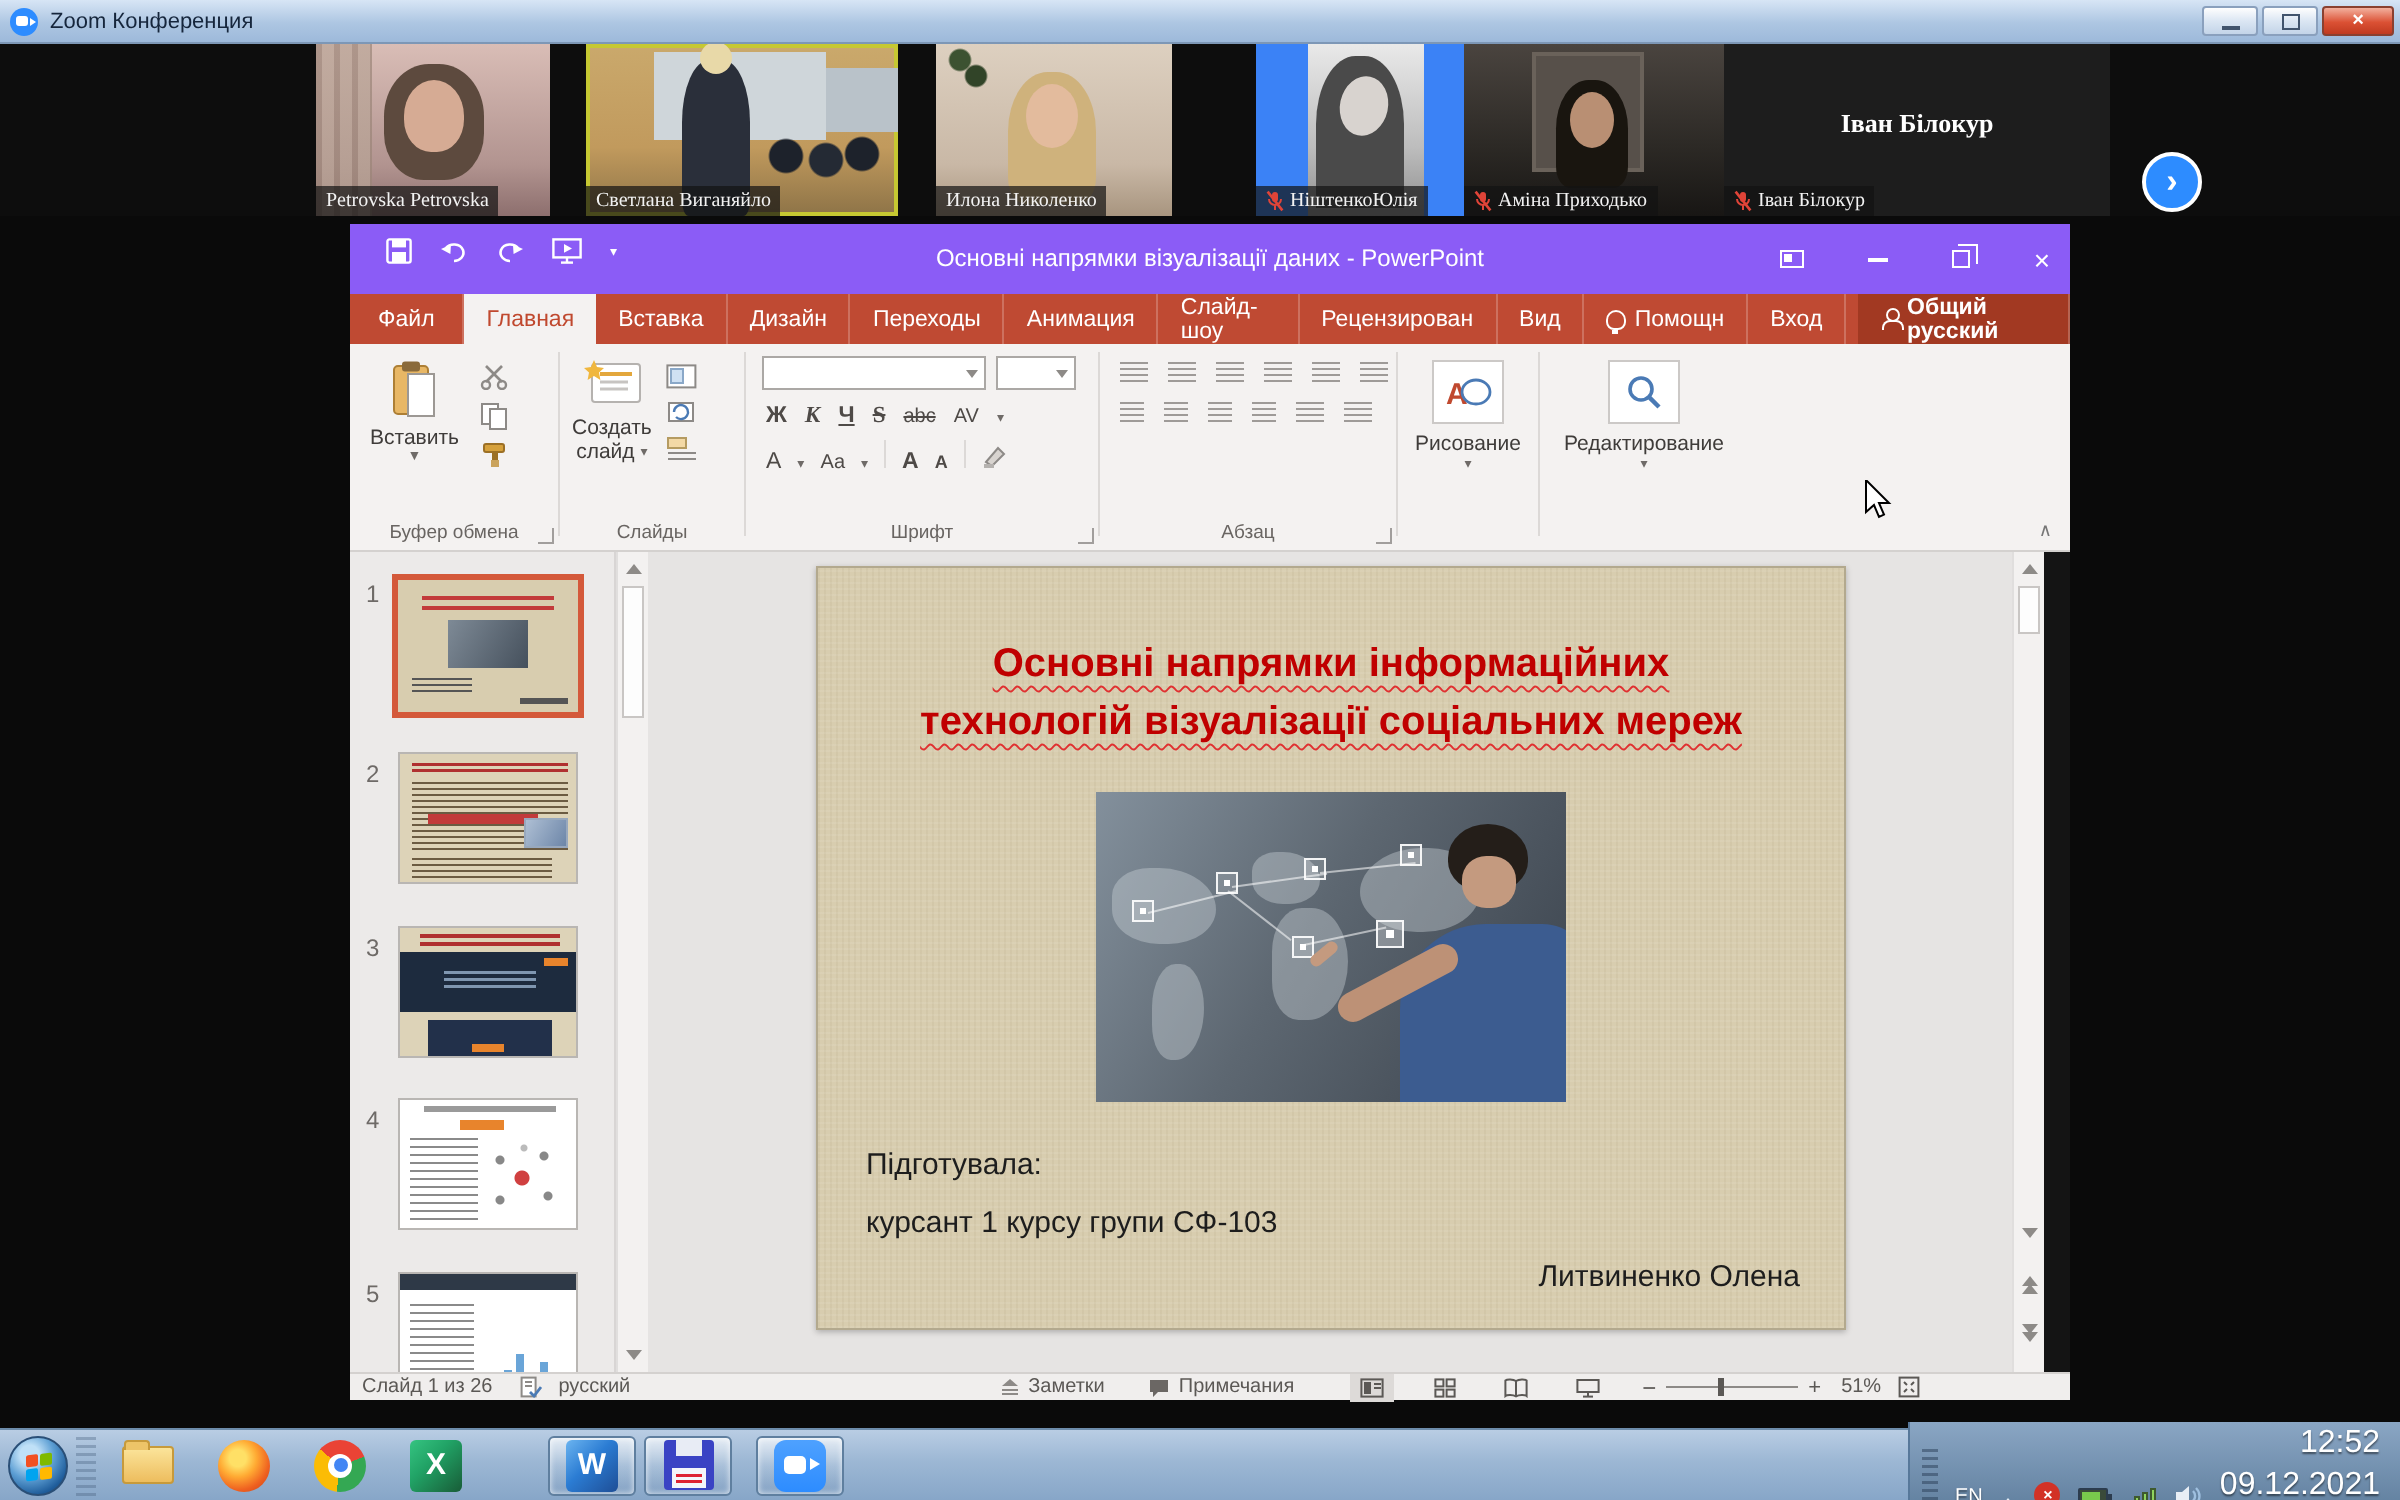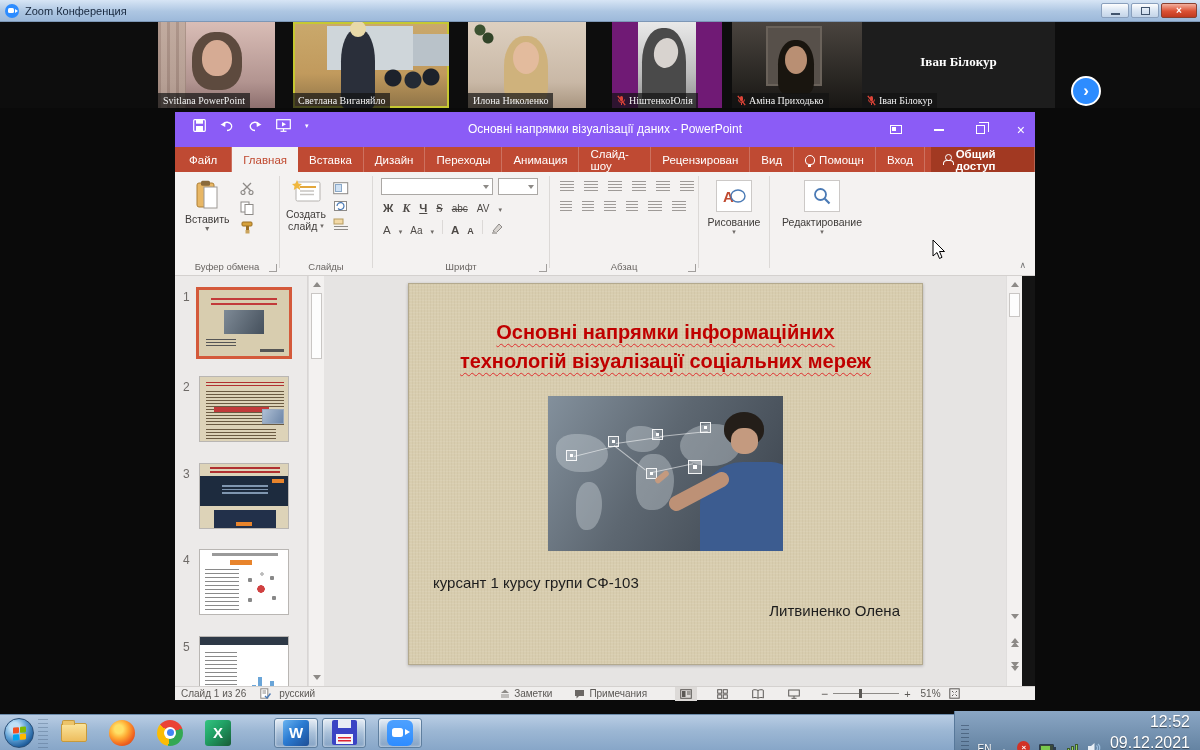--- a/index.html
+++ b/index.html
@@ -43,21 +43,21 @@
   .t-svetlana .fig::before { content:""; position:absolute; left:9px; top:-9px; width:16px; height:16px; border-radius:50%; background:#e8d9a8; }
   .t-svetlana .students { position:absolute; right:6px; bottom:10px; width:62px; height:30px;
     background:radial-gradient(circle at 12px 10px,#1d222b 8px,transparent 9px),
                radial-gradient(circle at 32px 12px,#242a34 8px,transparent 9px),
                radial-gradient(circle at 50px 9px,#1d222b 8px,transparent 9px); }
   .t-ilona { left:468px; width:118px; background:linear-gradient(#ddd0c0,#c9b8a6 70%,#a8957f); }
   .t-ilona .hair { position:absolute; left:36px; top:14px; width:44px; height:66px; background:#cfb27c; border-radius:45% 45% 20% 20%; }
   .t-ilona .skin { position:absolute; left:45px; top:20px; width:26px; height:32px; background:#e3bb9d; border-radius:50%; }
   .t-ilona .branch { position:absolute; left:6px; top:0; width:20px; height:30px;
     background:radial-gradient(circle at 6px 8px,#3c5231 5px,transparent 6px),radial-gradient(circle at 14px 16px,#314428 5px,transparent 6px); }
-  .t-nisht { left:612px; width:110px; background:#701a75; }
+  .t-nisht { left:628px; width:110px; background:#3b82f6; }
   .t-nisht .photo { position:absolute; left:26px; top:0; width:58px; height:86px; background:linear-gradient(#e9e9e9,#bdbdbd 60%,#8e8e8e); }
   .t-nisht .hair { position:absolute; left:30px; top:6px; width:44px; height:76px; background:#4a4a4a; border-radius:45% 45% 0 0; }
   .t-nisht .skin { position:absolute; left:42px; top:16px; width:24px; height:30px; background:#d8d3cf; border-radius:50%; transform:rotate(12deg); }
   .t-amina { left:732px; width:132px; background:linear-gradient(#4a443f,#2c2925 60%,#181614); }
   .t-amina .door { position:absolute; left:34px; top:4px; width:56px; height:60px; background:#57504a; border:2px solid #6a625a; }
   .t-amina .hair { position:absolute; left:46px; top:18px; width:36px; height:54px; background:#19150f; border-radius:45% 45% 20% 20%; }
   .t-amina .skin { position:absolute; left:53px; top:24px; width:22px; height:28px; background:#b98f73; border-radius:50%; }
   .t-ivan { left:862px; width:193px; background:#1d1d1d; }
   .t-ivan .bigname { position:absolute; left:0; right:0; top:32px; text-align:center; color:#fff; font-size:13px; font-weight:bold; }
   .next-btn { position:absolute; left:1071px; top:54px; width:30px; height:30px; border-radius:50%;
@@ -221,21 +221,21 @@
         </div>
     </div>
   </div>
 
   <div class="video-strip">
     <div class="tile t-svitlana">
       <div class="bars"></div>
         <div class="hair"></div>
         <div class="skin"></div>
       <div class="vlabel">
-          <span>Svitlana PowerPoint</span>
+          <span>Petrovska Petrovska</span>
         </div>
     </div>
     <div class="tile t-svetlana active">
       <div class="board"></div>
         <div class="fig"></div>
         <div class="students"></div>
       <div class="vlabel">
           <span>Светлана Виганяйло</span>
         </div>
     </div>
@@ -354,21 +354,21 @@
         </div>
       <div class="tab">
           <span class="bulb"></span>
           <span>Помощн</span>
         </div>
       <div class="tab">
           <span>Вход</span>
         </div>
       <div class="tab share">
           <span class="person-add"></span>
-          <span>Общий доступ</span>
+          <span>Общий русский</span>
         </div>
     </div>
 
     <div class="ribbon">
 
       <div class="rgroup" style="width:104px;">
         <div style="display:flex; padding:8px 0 0 10px; gap:10px;">
           <div class="bigbtn">
             <svg width="24" height="30" viewBox="0 0 24 30">
                 <rect x="2" y="3" width="17" height="24" rx="2" fill="#e8b765" stroke="#ad7f35"></rect>
@@ -615,20 +615,21 @@
             <div class="node" style="left:152px; top:26px;"></div>
             <div class="node" style="left:98px; top:72px;"></div>
             <div class="node" style="left:140px; top:64px; width:14px; height:14px; background:rgba(255,255,255,.3);"></div>
             <div class="p-body"></div>
             <div class="p-head"></div>
             <div class="p-face"></div>
             <div class="p-arm"></div>
             <div class="p-finger"></div>
           </div>
           <div class="slide-footer">
+            <div>Підготувала:</div>
             <div>курсант 1 курсу групи СФ-103</div>
           </div>
           <div class="slide-author">Литвиненко Олена</div>
         </div>
       </div>
 
       <div class="vscroll">
         <div class="arrowbox" style="top:1px;">
             <span class="tri-up"></span>
           </div>

